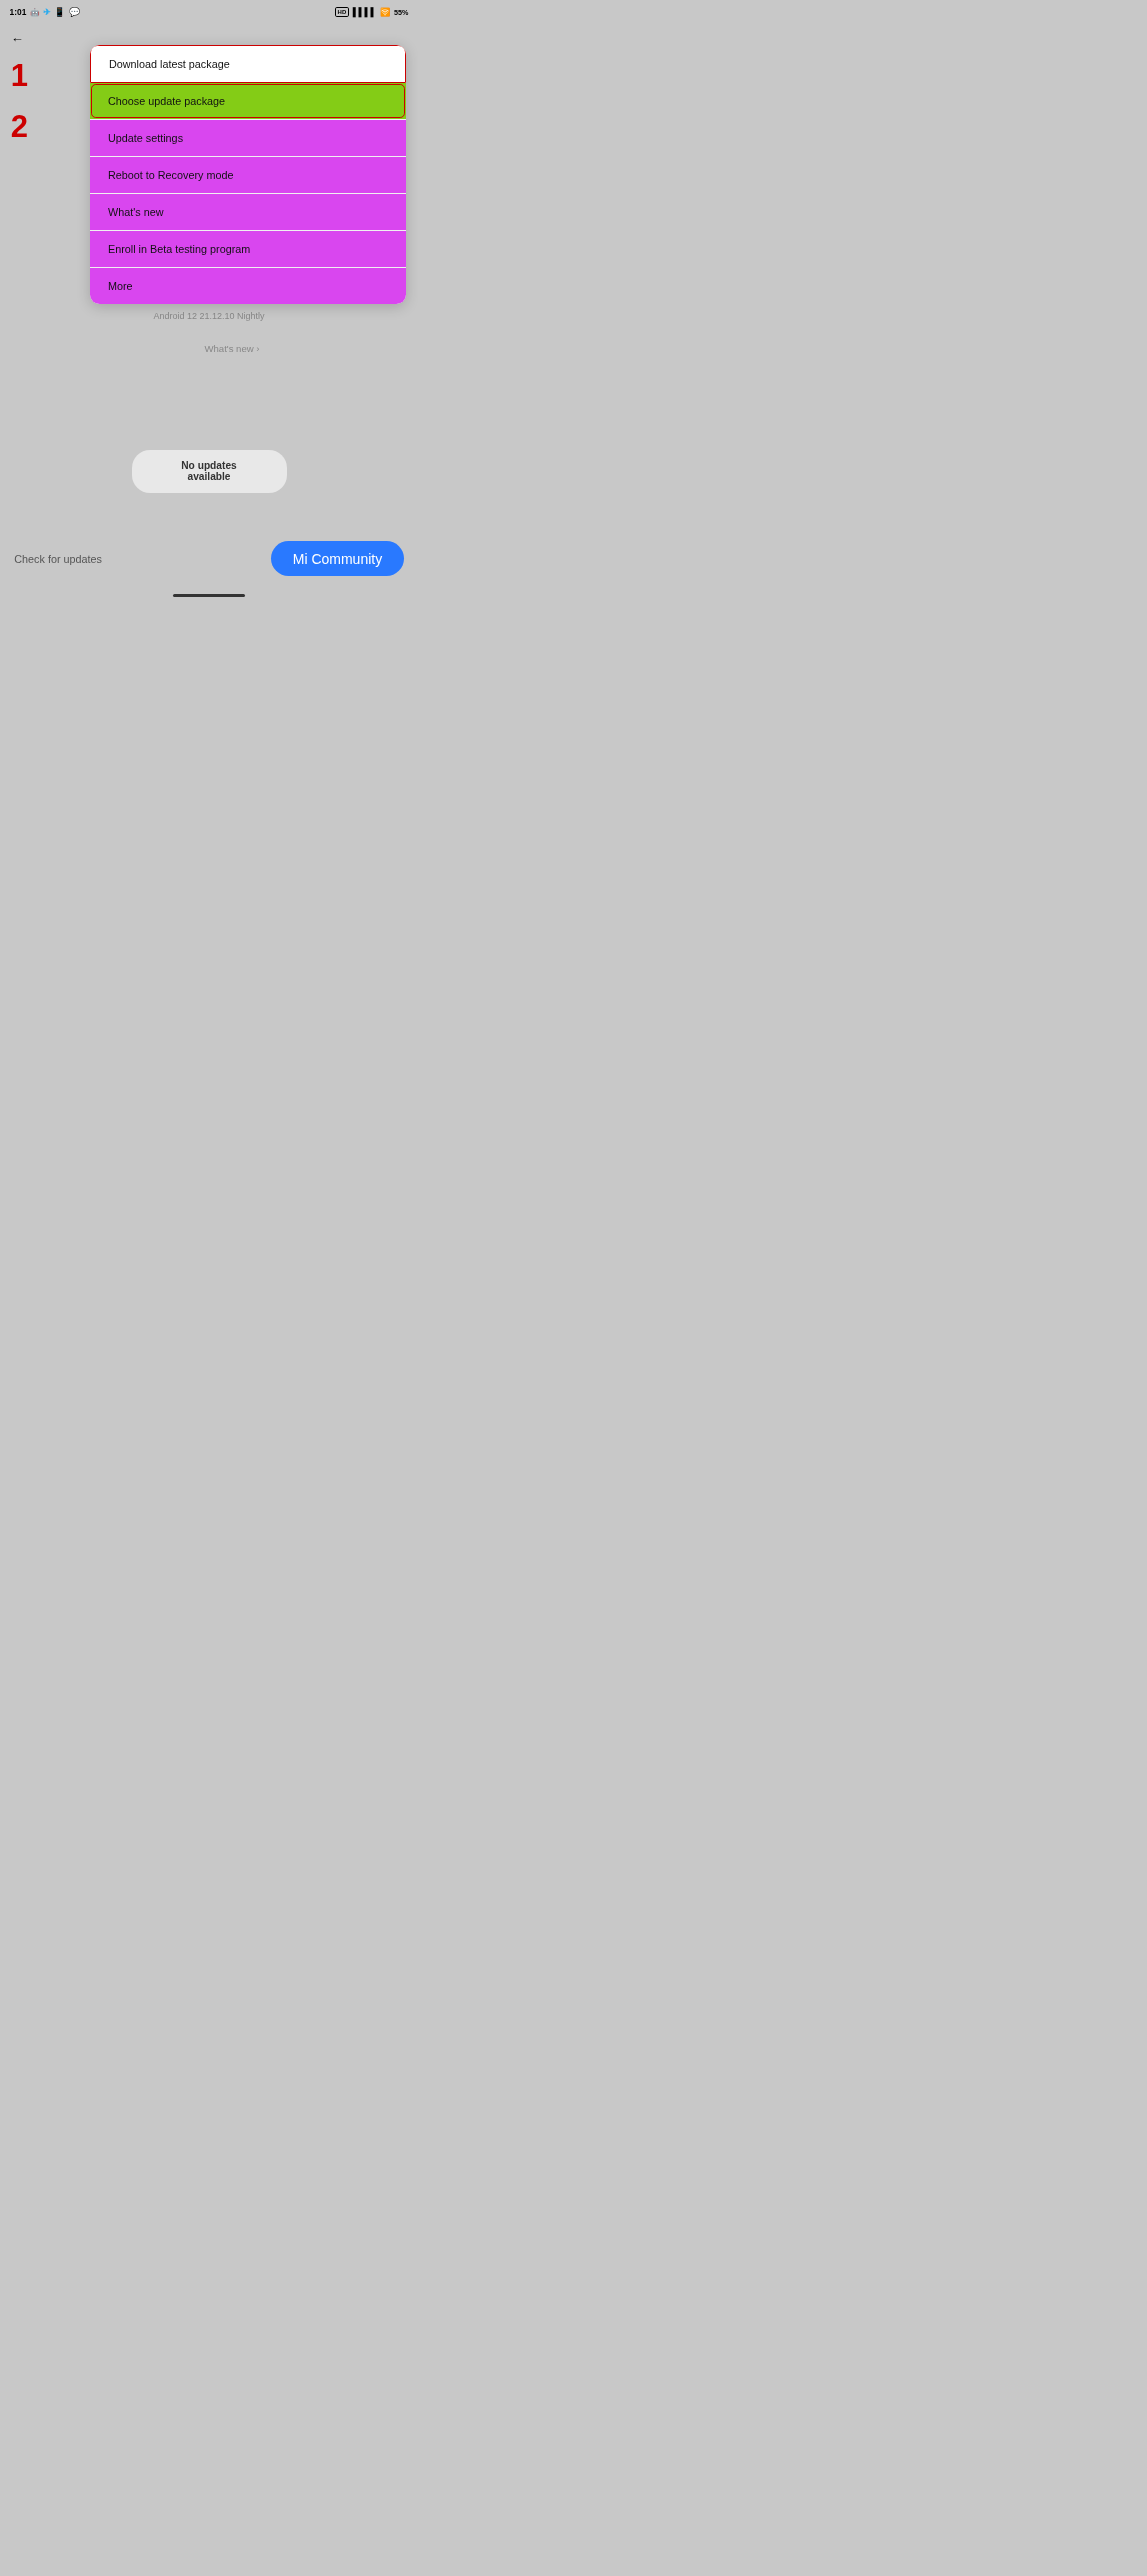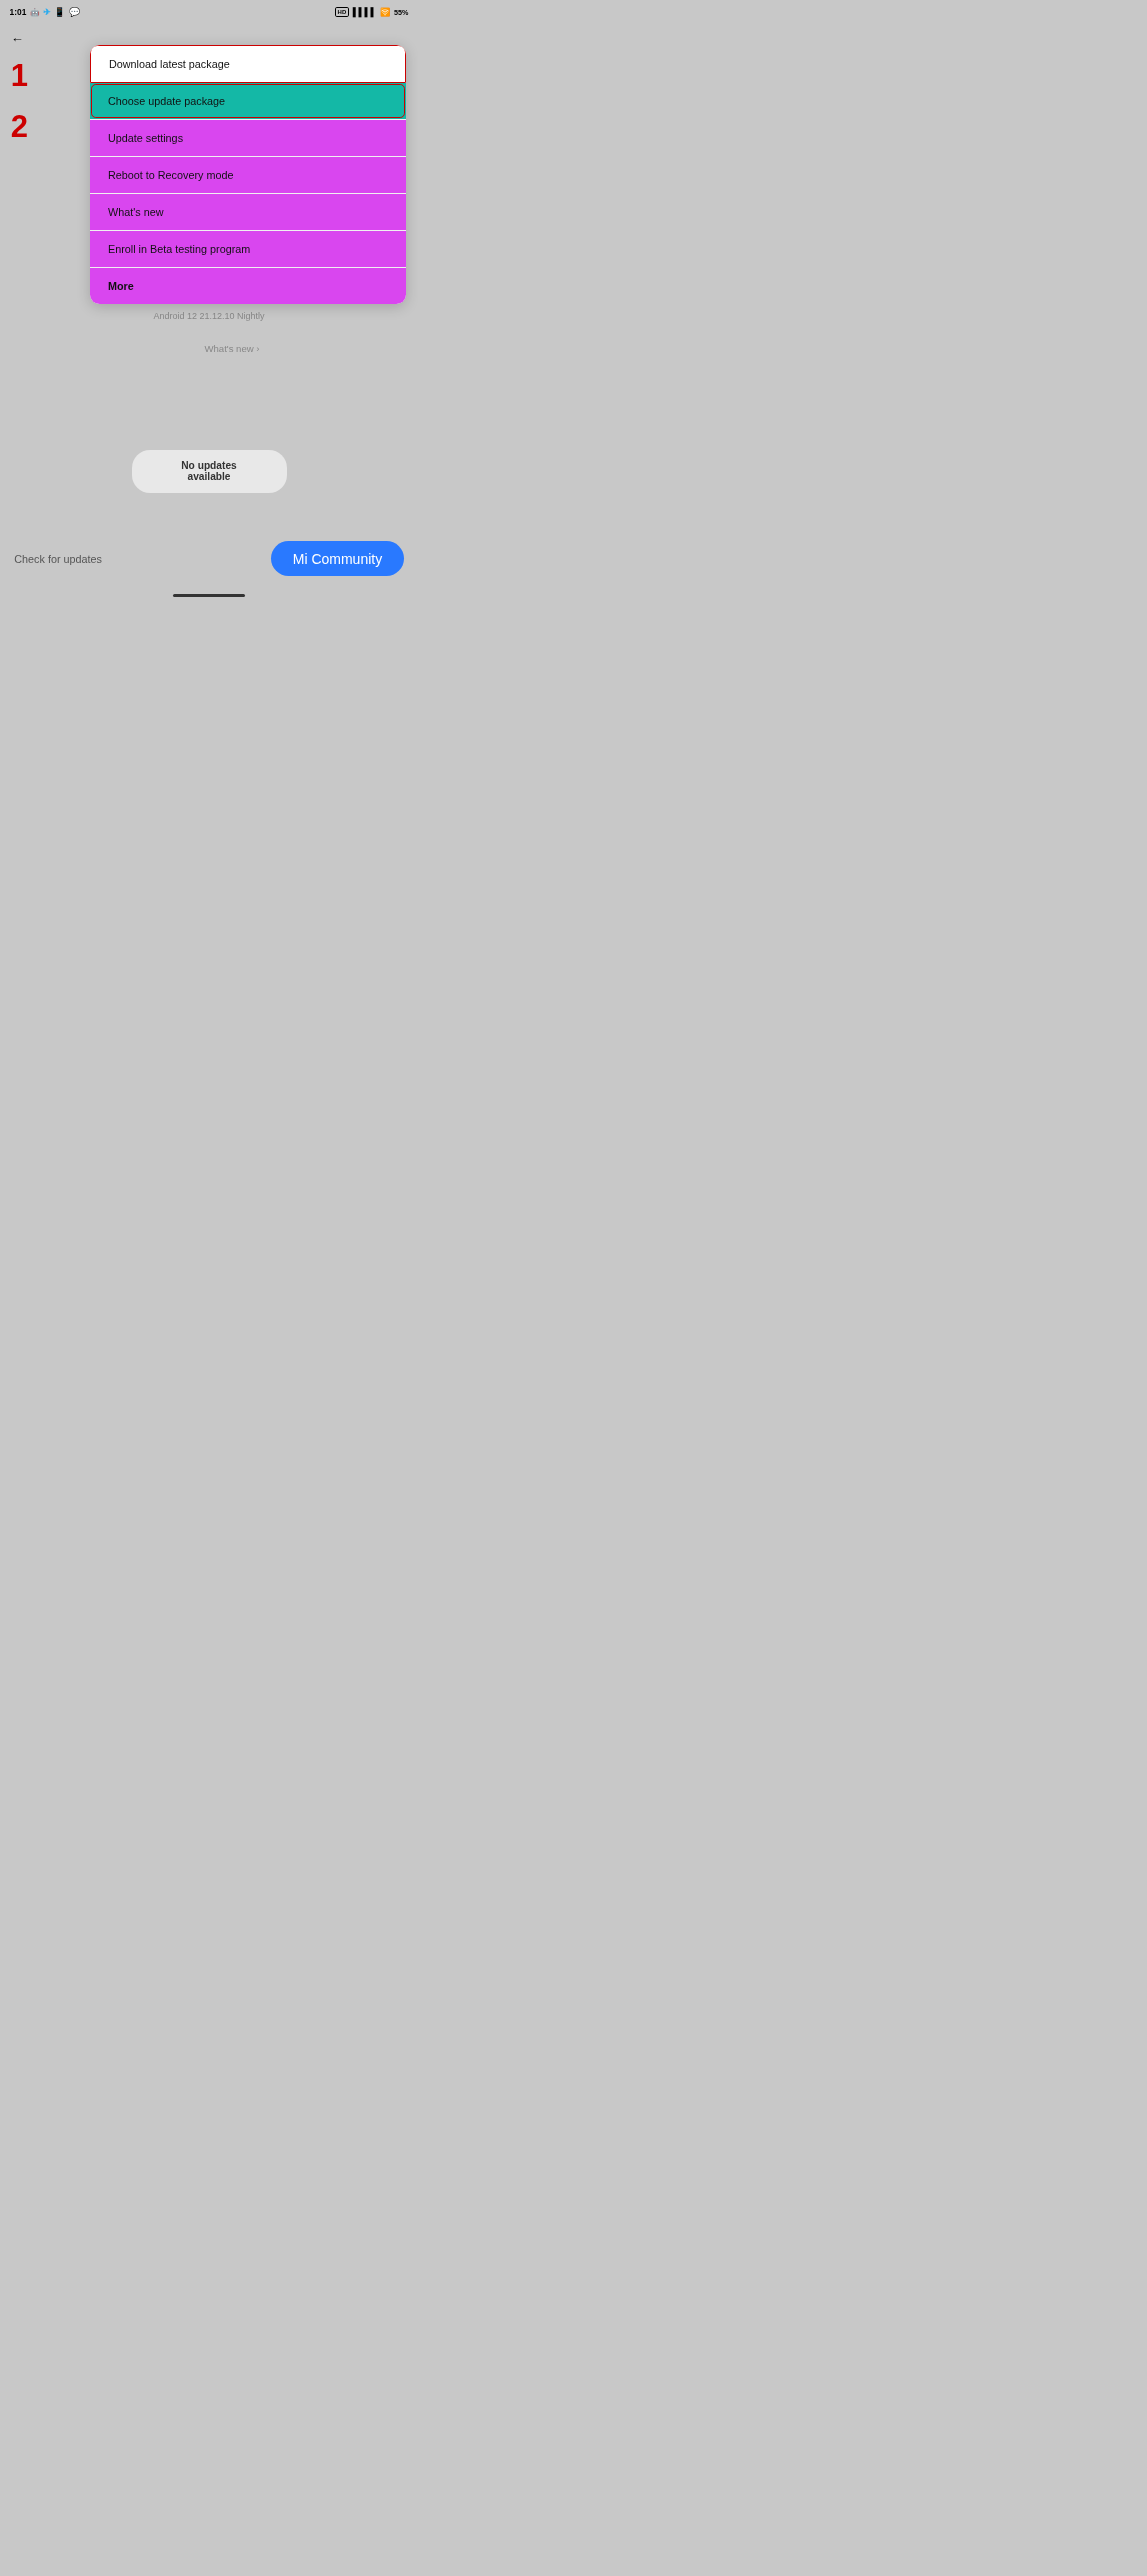--- a/index.html
+++ b/index.html
@@ -94,34 +94,33 @@
       font-weight: 500;
       color: #111;
       cursor: pointer;
       border-bottom: 0.6px solid #f0f0f0;
       background: #d946ef;
       transition: background 0.15s;
     }
 
     .menu-item:last-child {
       border-bottom: none;
-      font-weight: bold;
     }
 
     
     .menu-item-1 {
       border: 1.8px solid #cc0000 !important;
       border-radius: 7.2px 7.2px 0 0;
       background: #fff;
       margin: 0;
     }
 
     
     .menu-item-2 {
-      background: #14b8a6;
+      background: #84cc16;
       position: relative;
     }
 
     .menu-item-2::after {
       content: '';
       position: absolute;
       top: 1.2px;
       left: 1.2px;
       right: 1.2px;
       bottom: 1.2px;

